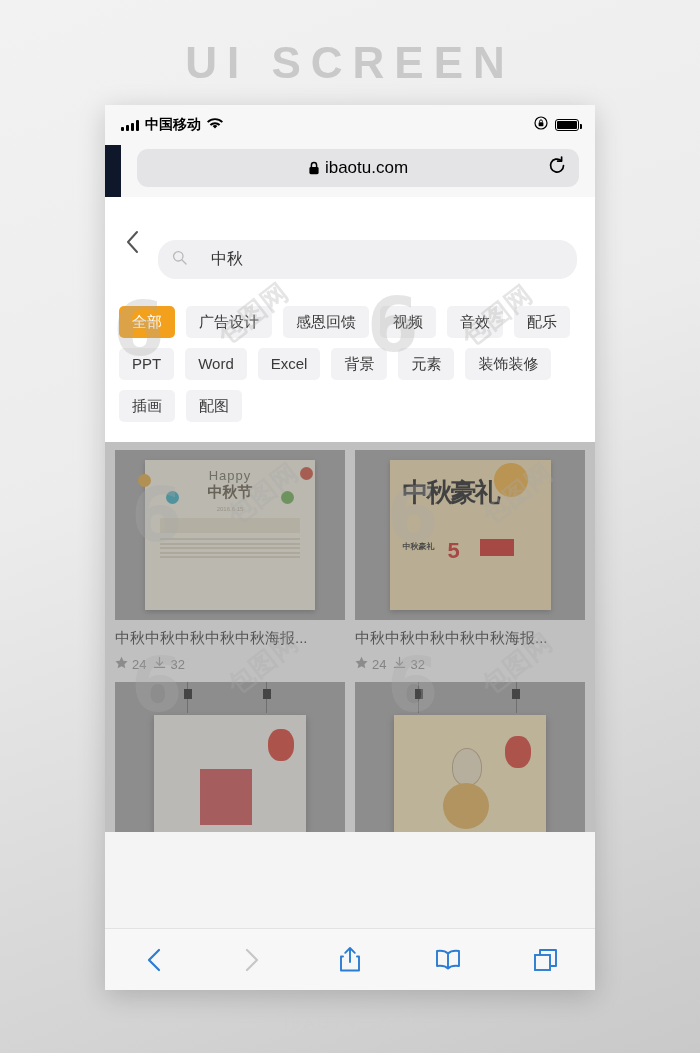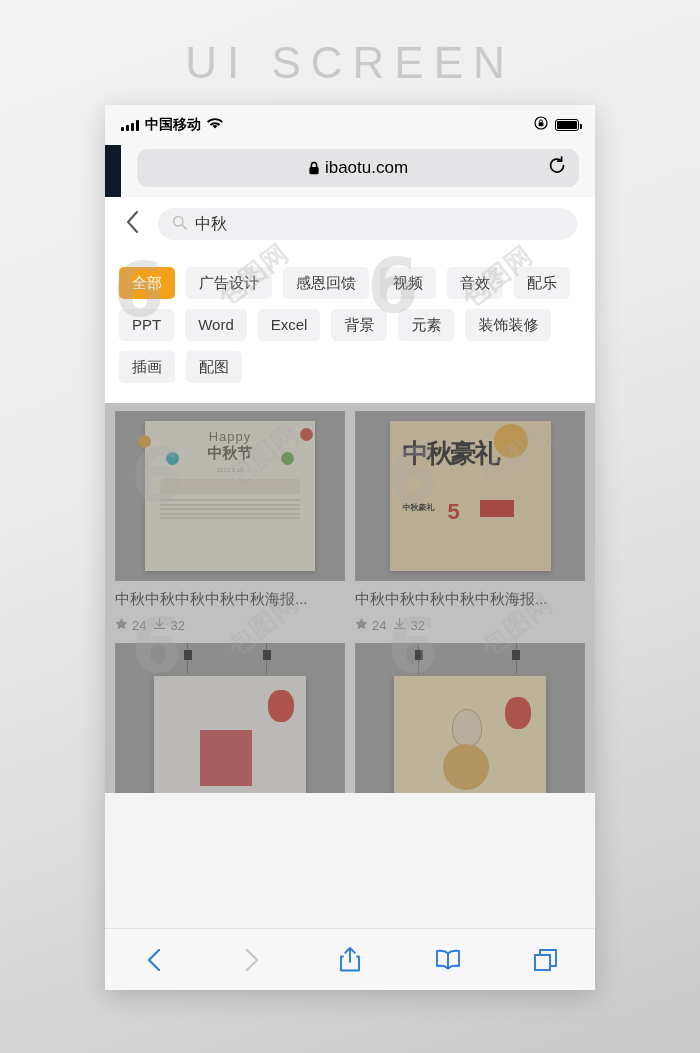--- a/index.html
+++ b/index.html
@@ -6,21 +6,21 @@
   html,body { width:700px; height:1053px; }
   body {
     font-family:"Liberation Sans","DejaVu Sans",sans-serif;
     background:linear-gradient(160deg,#f2f2f2 0%,#ececec 40%,#c9c9c9 100%);
     position:relative; overflow:hidden;
   }
 
   
   .page-title {
     position:absolute; top:38px; left:0; width:100%;
-    text-align:center; font-size:44px; font-weight:400;
+    text-align:center; font-size:44px; font-weight:700;
     letter-spacing:10px; color:#c9c9c9;
   }
   .page-footer {
     position:absolute; bottom:22px; left:0; width:100%;
     text-align:center; font-size:15px; letter-spacing:3px; color:#cfcfcf;
   }
 
   
   .phone {
     position:absolute; left:105px; top:105px;
@@ -69,22 +69,22 @@
   
   .content { position:relative; height:calc(885px - 40px - 52px - 62px); background:#f4f4f4; overflow:hidden; }
 
   
   .searchrow {
     display:flex; align-items:center; gap:12px;
     padding:11px 18px 13px 14px; background:#fff;
   }
   .back-chevron { flex:0 0 auto; padding:2px 6px; }
   .searchbox {
-    flex:1; height:32px; background:#f0f0f2; border-radius:18px;
-    display:flex; align-items:center; padding:0 14px; gap:8px;
+    flex:1; height:39px; background:#f0f0f2; border-radius:18px;
+    display:flex; align-items:center; padding:0 14px; gap:24px;margin-top:32px;
   }
   .searchbox .txt { font-size:16px; color:#333; }
 
   
   .filters {
     display:flex; background:#fff; border-bottom:1px solid #ededed;
     padding:9px 0 11px;
   }
   .filter {
     flex:1; text-align:center; font-size:15px; color:#7a7a7a;

